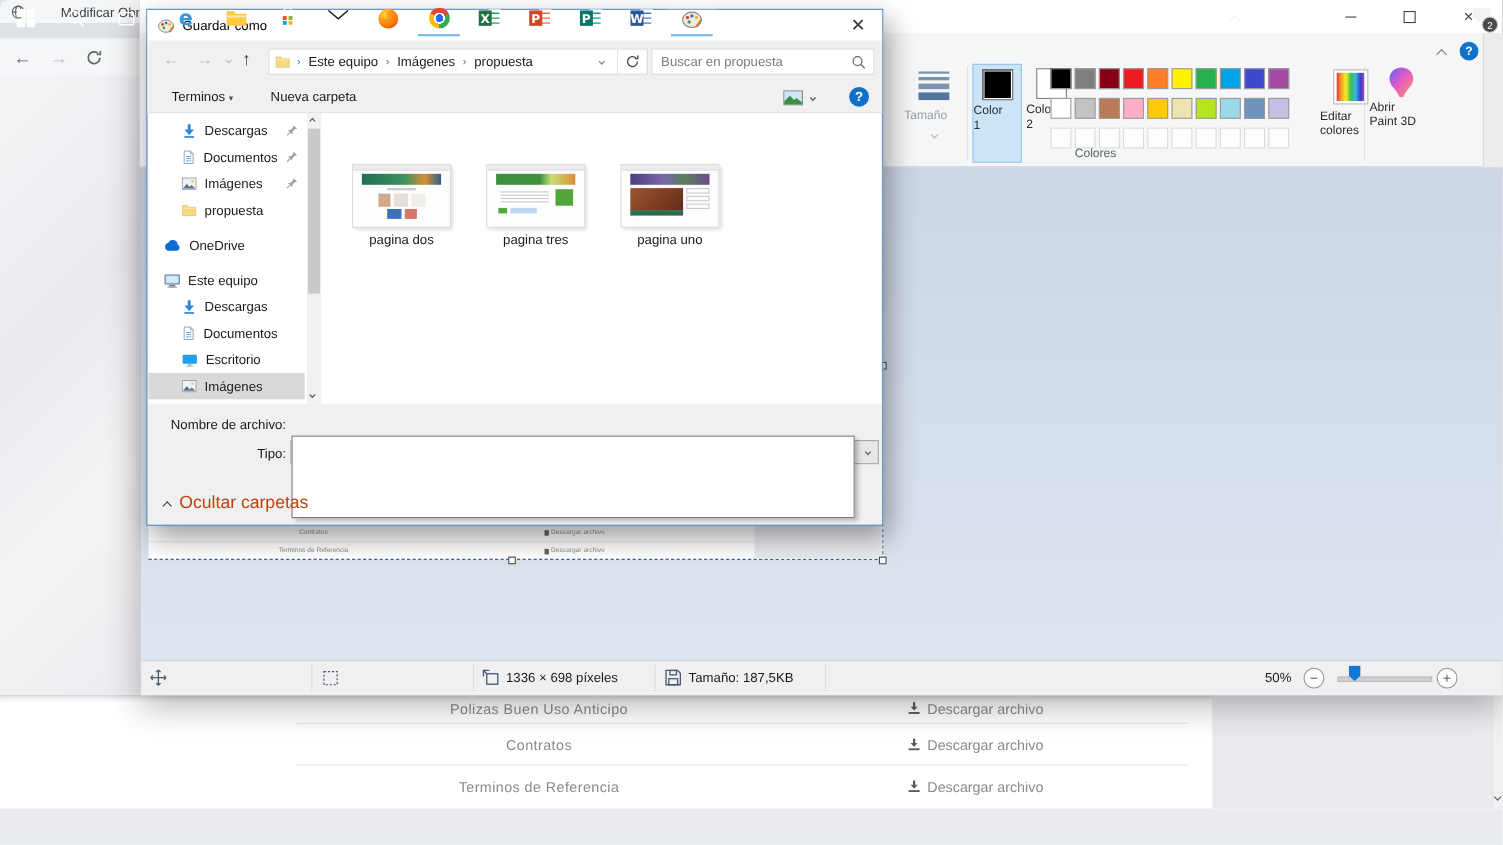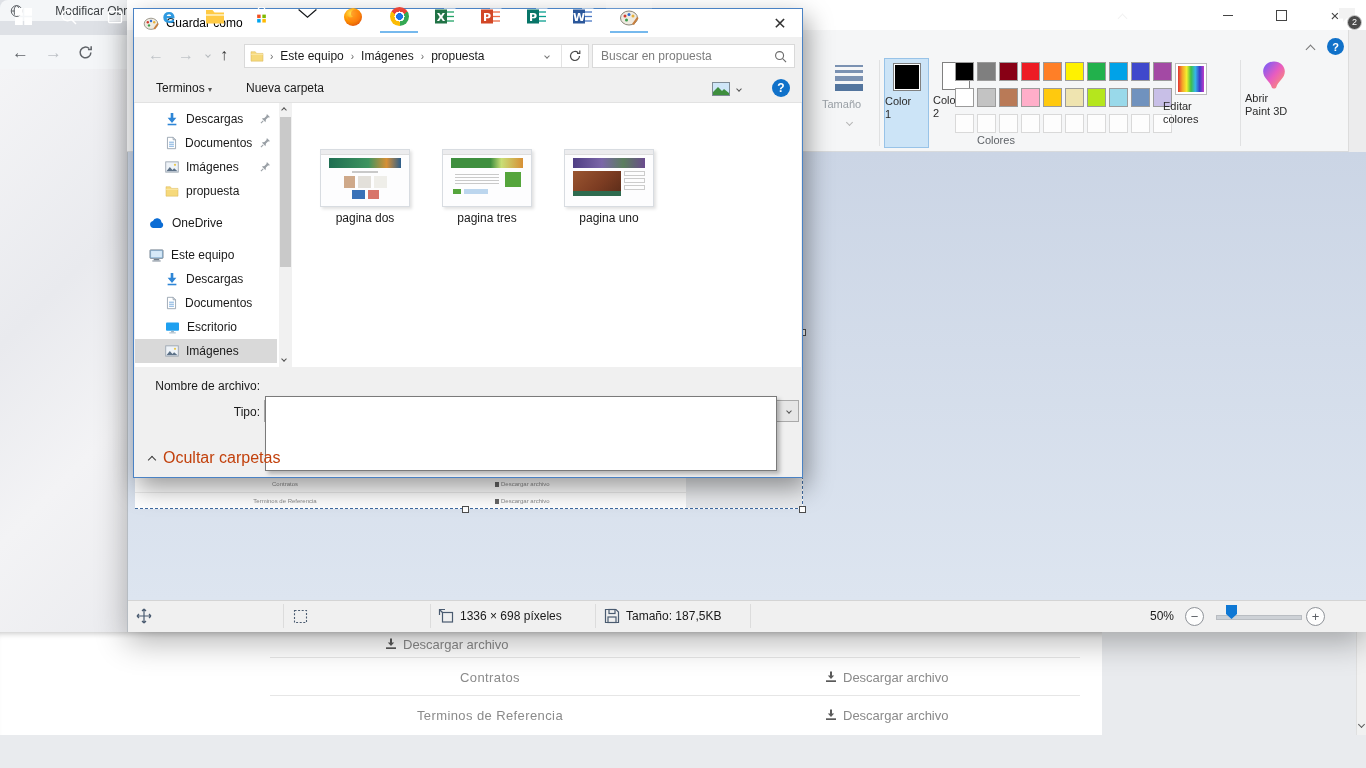--- a/index.html
+++ b/index.html
@@ -95,20 +95,21 @@
   <span class="nav dis">→</span>
   <svg width="15" height="15" viewBox="0 0 14 14" fill="none" stroke="#5f6368" stroke-width="1.4">
       <path d="M12 7a5 5 0 1 1-1.6-3.7"></path>
       <path d="M12.3 1.2v3h-3"></path>
     </svg>
 </div>
 <div class="abs" id="chrome-body"></div>
 
 <div class="abs" id="page-strip">
   <div class="page-row" style="top:-7px;">
+    <span class="lbl">Polizas Buen Uso Anticipo</span>
     <span class="lnk">
       <svg width="12" height="12" viewBox="0 0 12 12">
           <path d="M5 0.5h2v4h2.2L6 8 2.8 4.5H5z" fill="#5a5a5a"></path>
           <rect x="1" y="9.3" width="10" height="1.7" fill="#5a5a5a"></rect>
         </svg>
       <span>Descargar archivo</span>
     </span>
   </div>
   <div class="row-divider" style="top:25px;"></div>
   <div class="page-row" style="top:26px;">
@@ -180,21 +181,21 @@
       <span class="swatch" style="background: rgb(0, 0, 0);"></span><span class="swatch" style="background: rgb(127, 127, 127);"></span><span class="swatch" style="background: rgb(136, 0, 21);"></span><span class="swatch" style="background: rgb(237, 28, 36);"></span><span class="swatch" style="background: rgb(255, 127, 39);"></span><span class="swatch" style="background: rgb(255, 242, 0);"></span><span class="swatch" style="background: rgb(34, 177, 76);"></span><span class="swatch" style="background: rgb(0, 162, 232);"></span><span class="swatch" style="background: rgb(63, 72, 204);"></span><span class="swatch" style="background: rgb(163, 73, 164);"></span>
     </div>
     <div>
       <span class="swatch" style="background: rgb(255, 255, 255);"></span><span class="swatch" style="background: rgb(195, 195, 195);"></span><span class="swatch" style="background: rgb(185, 122, 87);"></span><span class="swatch" style="background: rgb(255, 174, 201);"></span><span class="swatch" style="background: rgb(255, 201, 14);"></span><span class="swatch" style="background: rgb(239, 228, 176);"></span><span class="swatch" style="background: rgb(181, 230, 29);"></span><span class="swatch" style="background: rgb(153, 217, 234);"></span><span class="swatch" style="background: rgb(112, 146, 190);"></span><span class="swatch" style="background: rgb(200, 191, 231);"></span>
     </div>
     <div>
       <span class="swatch empty"></span><span class="swatch empty"></span><span class="swatch empty"></span><span class="swatch empty"></span><span class="swatch empty"></span><span class="swatch empty"></span><span class="swatch empty"></span><span class="swatch empty"></span><span class="swatch empty"></span><span class="swatch empty"></span>
     </div>
   </div>
 
-  <div style="position:absolute;left:1036px;top:32px;width:56px;text-align:center;">
+  <div style="position:absolute;left:1073px;top:32px;width:56px;text-align:center;">
     <div style="width:26px;height:26px;margin:2px auto 6px;border:2px solid #fff;outline:1px solid #bbb;background:linear-gradient(90deg,#e23333,#f6a229,#f4ef2e,#3fbf46,#35b7e8,#3b3fc9,#c13bc9);"></div>
     <div class="ribbon-label"><span>Editar</span><br><span>colores</span></div>
   </div>
   <div class="vsep" style="left:1113px;top:30px;height:86px;"></div>
 
   <div style="position:absolute;left:1118px;top:30px;width:58px;text-align:center;">
     <svg width="26" height="30" viewBox="0 0 24 27" style="display:block;margin:0 auto 2px;">
       <defs>
           <linearGradient id="p3d" x1="0" y1="0" x2="1" y2="1">
             <stop offset="0" stop-color="#6a5cff"></stop>

